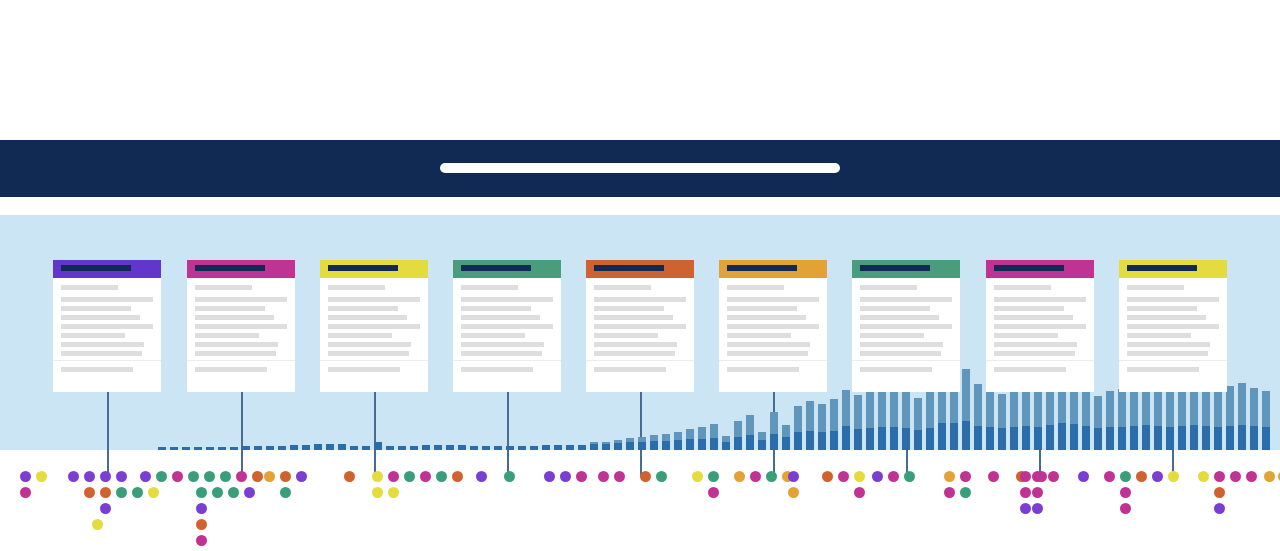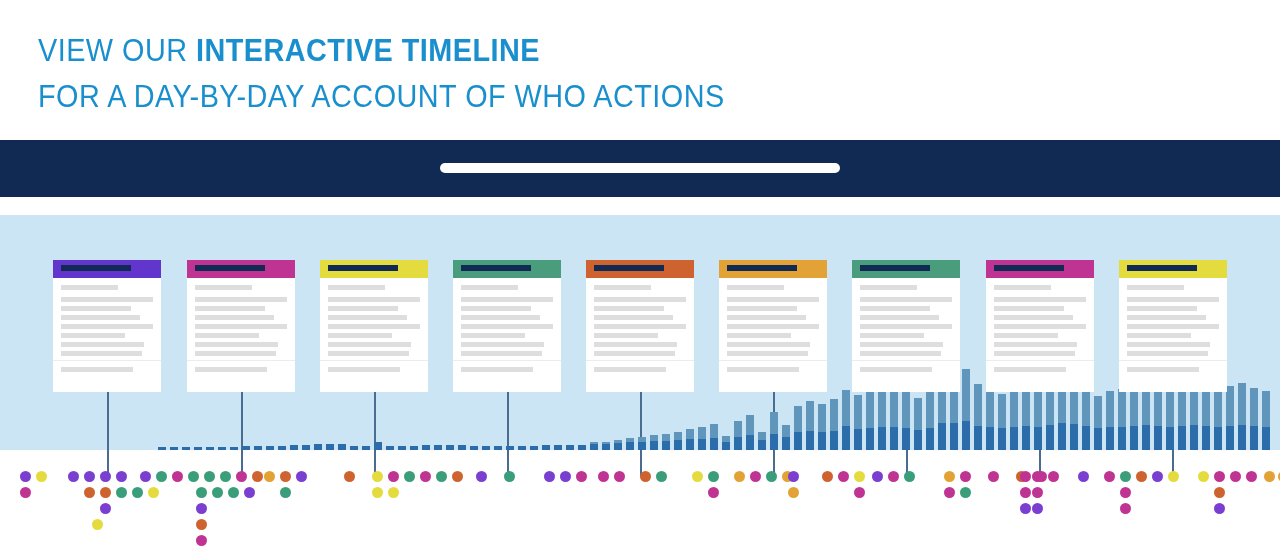--- a/index.html
+++ b/index.html
@@ -76,26 +76,20 @@
   
   .dot {
     position: absolute; width: 11px; height: 11px; border-radius: 50%;
   }
 </style>
 </head>
 <body>
 
 <div id="page">
 
-  <div class="heading">
-    <div class="heading-line">
-      <span>VIEW OUR </span><span class="bold">INTERACTIVE TIMELINE</span>
-    </div>
-    <div class="heading-line">FOR A DAY-BY-DAY ACCOUNT OF WHO ACTIONS</div>
-  </div>
 
   <div class="navy-bar"></div>
   <div class="navy-pill"></div>
 
   <div class="blue-band"></div>
 
   <div id="connectors">
       <div class="connector" style="left: 107px; top: 392px; height: 85px;"></div>
       <div class="connector" style="left: 241px; top: 392px; height: 85px;"></div>
       <div class="connector" style="left: 374px; top: 392px; height: 85px;"></div>

